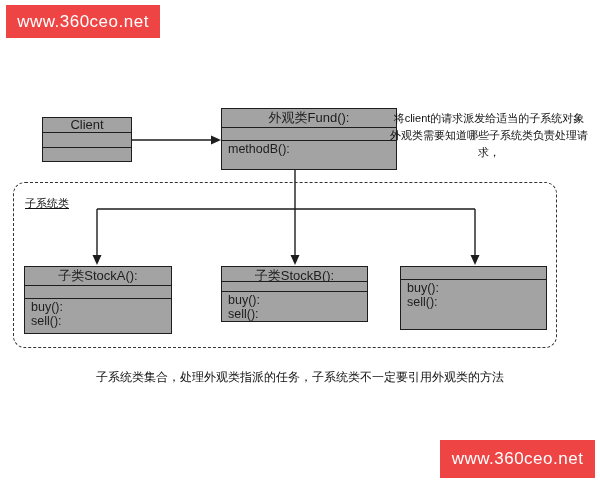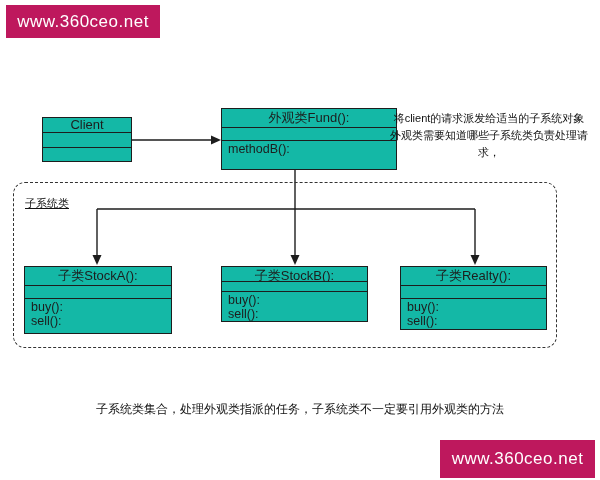--- a/index.html
+++ b/index.html
@@ -7,34 +7,34 @@
   body {
     position: relative;
     width: 600px; height: 480px;
     background: #ffffff;
     font-family: "Liberation Sans", "DejaVu Sans", sans-serif;
     color: #1d1d1d;
     overflow: hidden;
   }
   .banner {
     position: absolute;
-    background: #be185d;
+    background: #ef4444;
     color: #ffffff;
     font-size: 17px;
     display: flex;
     align-items: center;
     justify-content: center;
     letter-spacing: 0.5px;
   }
   .banner-top    { left: 6px;   top: 5px;   width: 154px; height: 33px; }
   .banner-bottom { left: 440px; top: 440px; width: 155px; height: 38px; }
 
   .class-box {
     position: absolute;
-    background: #14b8a6;
+    background: #a3a3a3;
     border: 1.5px solid #1d1d1d;
     display: flex;
     flex-direction: column;
   }
   .cb-title {
     text-align: center;
     font-size: 13px;
     line-height: 17px;
     height: 19px;
     border-bottom: 1.5px solid #1d1d1d;
@@ -76,21 +76,20 @@
     font-size: 11px;
     color: #111111;
     text-decoration: underline;
   }
   .caption {
     position: absolute;
     left: 0; top: 369px; width: 600px;
     text-align: center;
     font-size: 12px;
     color: #111111;
-    margin-top: 32px;
   }
   svg.connectors {
     position: absolute;
     left: 0; top: 0;
     width: 600px; height: 480px;
     pointer-events: none;
   }
 </style>
 </head>
 <body>
@@ -157,21 +156,20 @@
 <div class="class-box" style="left:221px;top:266px;width:147px;height:56px;">
   <div class="cb-title">子类StockB():</div>
   <div class="cb-empty"></div>
   <div class="cb-methods">
     <div>buy():</div>
     <div>sell():</div>
   </div>
 </div>
 
 <div class="class-box" style="left:400px;top:266px;width:147px;height:64px;">
-  <div class="cb-title">子类Realty():</div>
   <div class="cb-empty"></div>
   <div class="cb-methods">
     <div>buy():</div>
     <div>sell():</div>
   </div>
 </div>
 
 <div class="caption">子系统类集合，处理外观类指派的任务，子系统类不一定要引用外观类的方法</div>
 
 </body></html>

